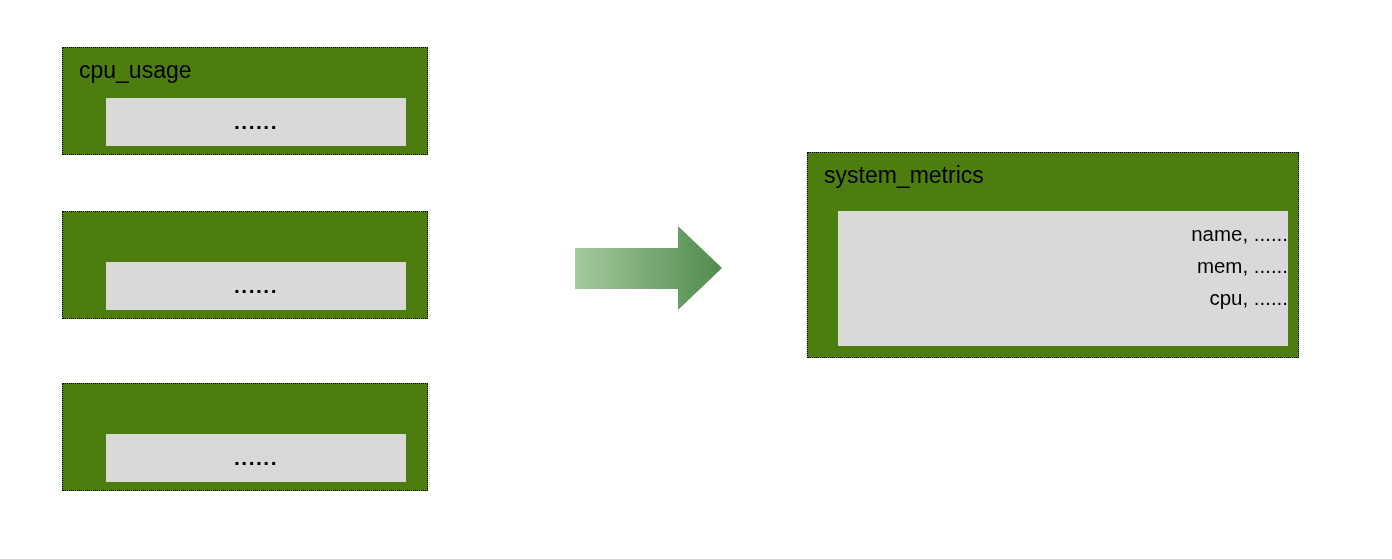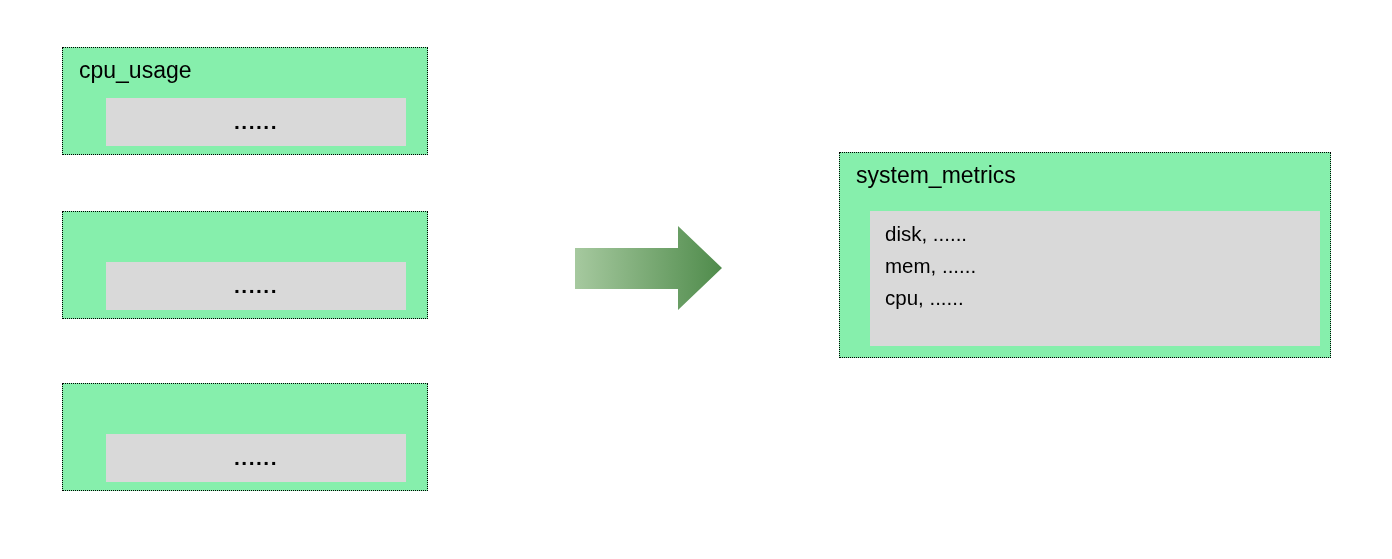--- a/index.html
+++ b/index.html
@@ -12,21 +12,21 @@
     width: 1392px;
     height: 559px;
     background: #ffffff;
     font-family: "Liberation Sans", sans-serif;
     color: #000000;
     overflow: hidden;
   }
   .dotted-box {
     position: absolute;
     border: 1.5px dotted #000000;
-    background: #86efac;
+    background: #4d7c0f;
     box-sizing: border-box;
   }
   .box-title {
     position: absolute;
     left: 16px;
     top: 8px;
     font-size: 23px;
     line-height: 1.25;
     white-space: nowrap;
   }
@@ -54,24 +54,25 @@
   
   #arrow {
     position: absolute;
     left: 575px;
     top: 226px;
     width: 147px;
     height: 85px;
   }
   
   #box-result {
-    left: 839px;
+    left: 807px;
     top: 152px;
     width: 492px;
     height: 206px;
+    text-align: right;
   }
   #box-result .gray-panel {
     position: absolute;
     left: 30px;
     top: 58px;
     width: 450px;
     height: 135px;
     background: #d9d9d9;
     box-sizing: border-box;
     padding: 7px 0 0 15px;
@@ -106,19 +107,19 @@
         <stop offset="0" stop-color="#a6c99f"></stop>
         <stop offset="1" stop-color="#4f8b4b"></stop>
       </linearGradient>
     </defs>
     <polygon points="0,22 103,22 103,0 147,42 103,84 103,63 0,63" fill="url(#arrowGrad)"></polygon>
   </svg>
 
   <div id="box-result" class="dotted-box">
     <div class="box-title">system_metrics</div>
     <div class="gray-panel">
-      <div class="panel-row">disk, ......</div>
+      <div class="panel-row">name, ......</div>
       <div class="panel-row">mem, ......</div>
       <div class="panel-row">cpu, ......</div>
     </div>
   </div>
 
 </div>
 
 </body></html>

